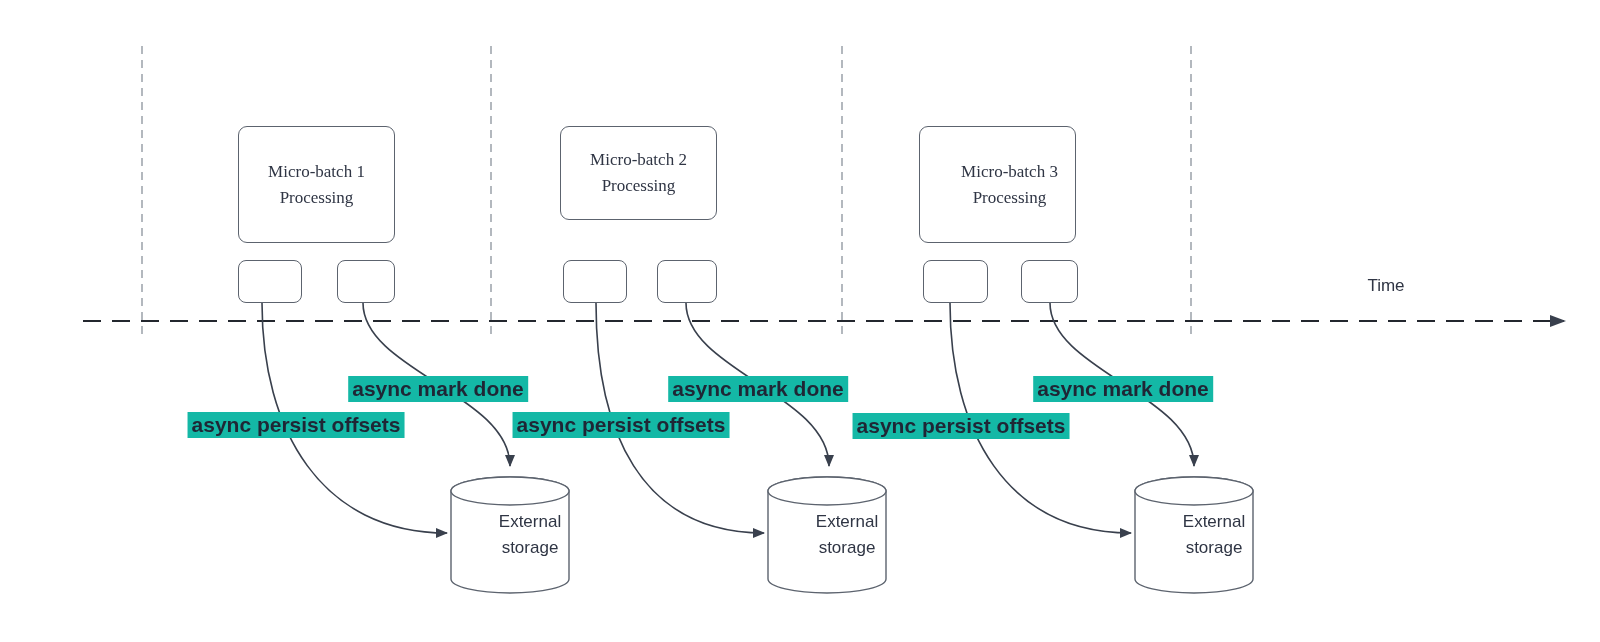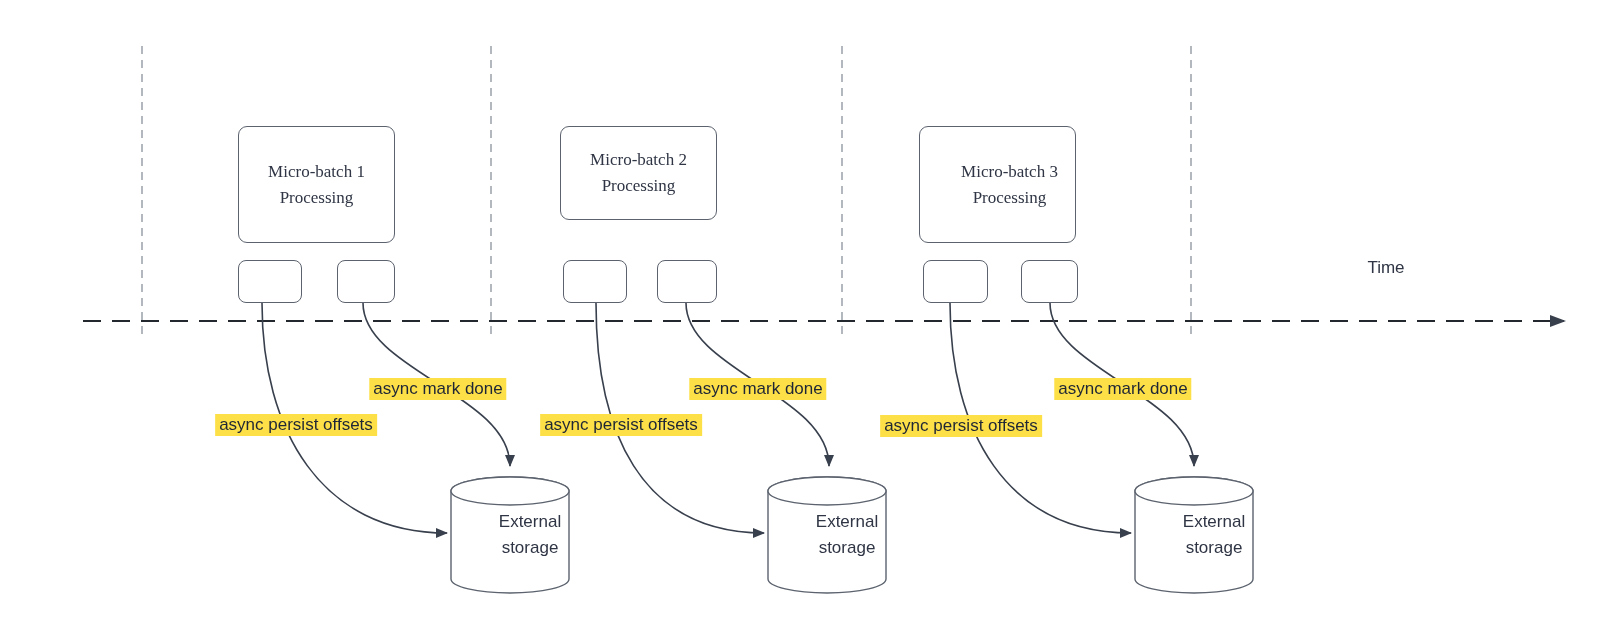--- a/index.html
+++ b/index.html
@@ -14,30 +14,30 @@
     border:1.4px solid #5c636e;border-radius:9px;
     display:flex;align-items:center;justify-content:center;text-align:center;
     color:#2f3544;font-size:17px;line-height:26px;font-family:Liberation Serif, serif;
   }
   .minibox{
     position:absolute;box-sizing:border-box;background:#ffffff;
     border:1.4px solid #5c636e;border-radius:8px;
   }
   .edge-label{
     position:absolute;transform:translate(-50%,-50%);
-    background:#fde047;padding:1px 4px;white-space:nowrap;
-    color:#1f2635;font-size:17px;font-weight:normal;
+    background:#14b8a6;padding:1px 4px;white-space:nowrap;
+    color:#1f2635;font-size:21px;font-weight:bold;
   }
   .storage-label{
     position:absolute;text-align:center;color:#2f3544;
     font-size:17px;line-height:26px;margin-left:20px;
   }
   .time-label{
     position:absolute;transform:translate(-50%,-50%);
-    color:#2f3544;font-size:17px;white-space:nowrap;
+    color:#2f3544;font-size:17px;white-space:nowrap;margin-top:18px;
   }
 </style>
 </head>
 <body>
 
 <div id="scene">
 
   <svg class="layer" width="1600" height="642" viewBox="0 0 1600 642">
     <defs>
       <marker id="arr" markerUnits="userSpaceOnUse" markerWidth="14" markerHeight="12" refX="11" refY="5" orient="auto">

